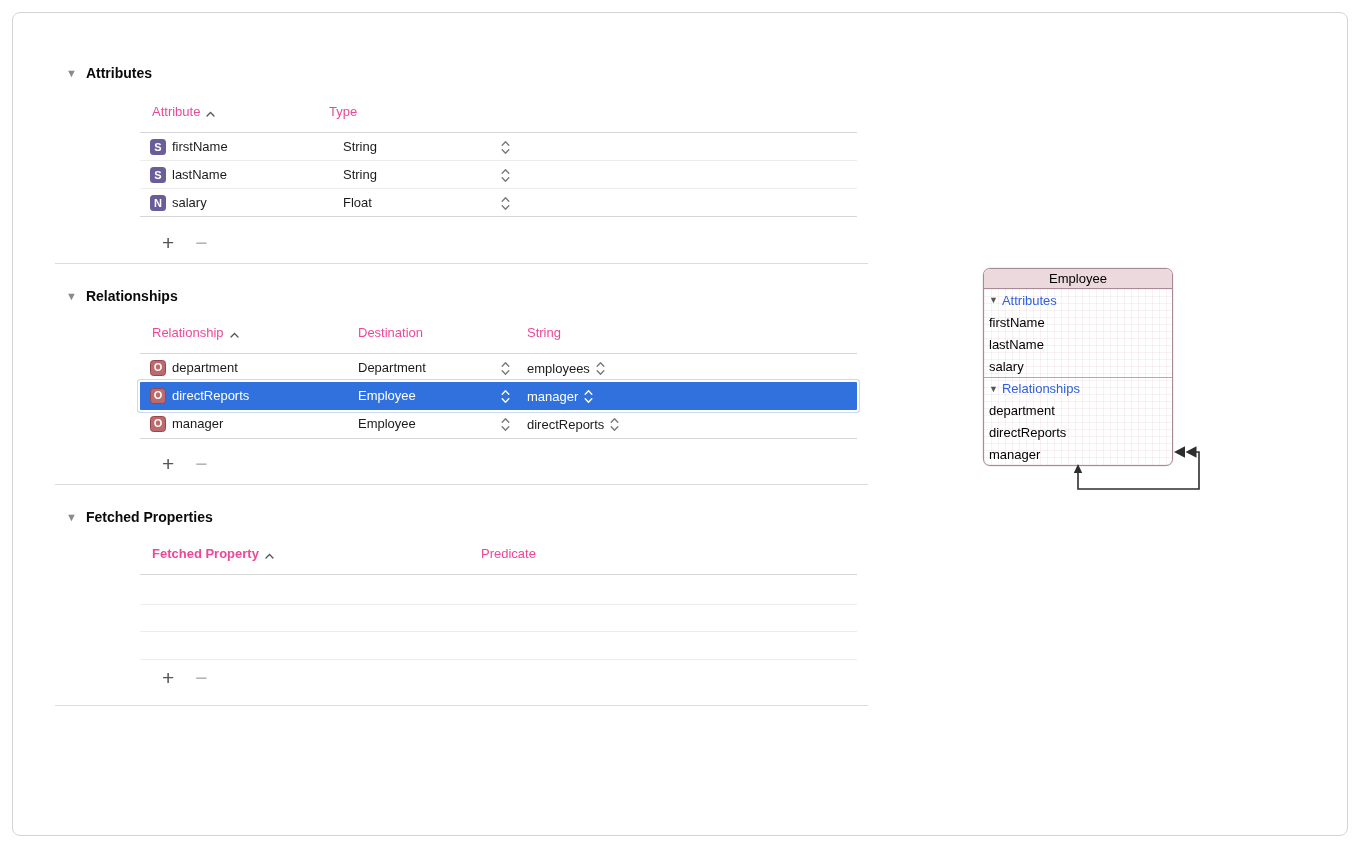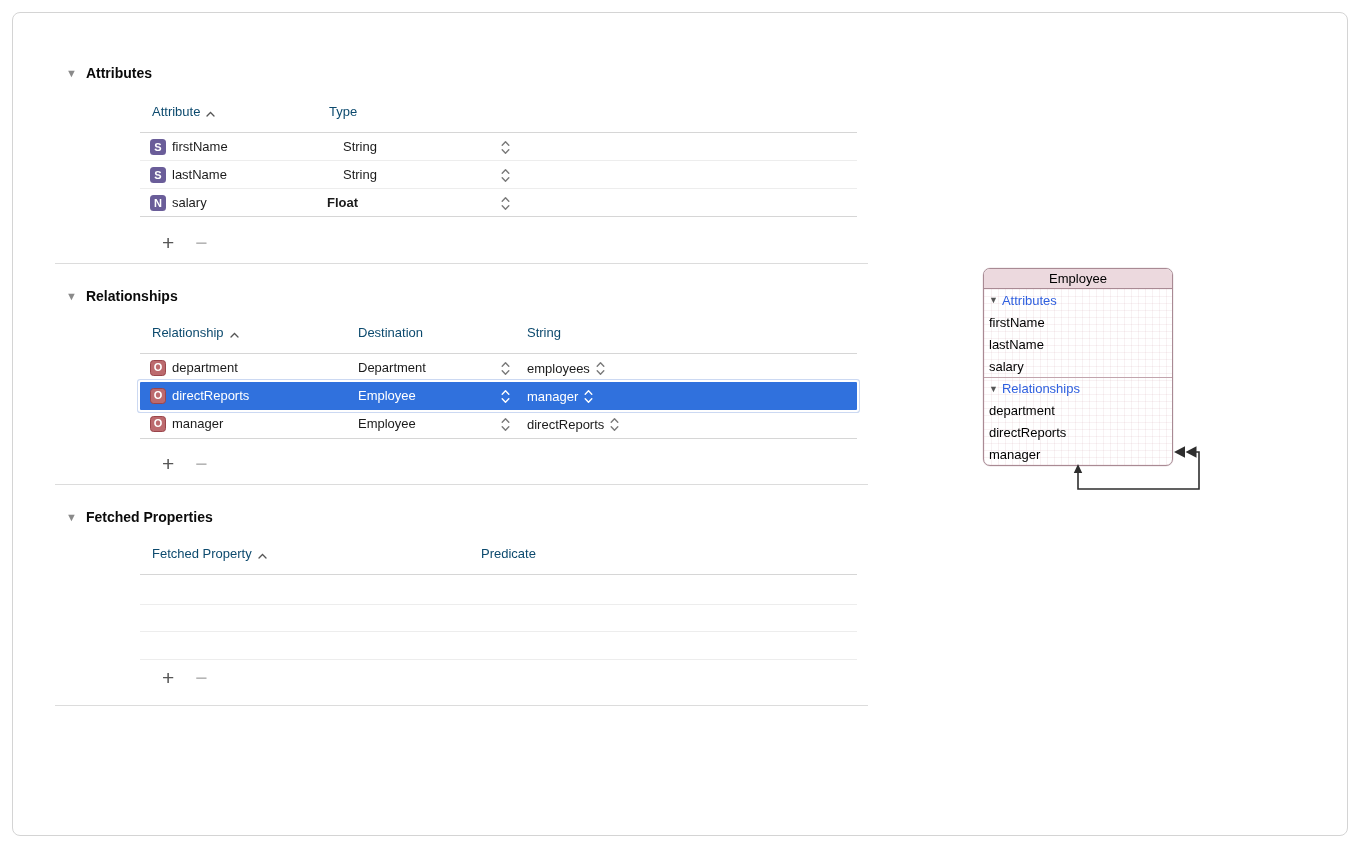--- a/index.html
+++ b/index.html
@@ -9,21 +9,21 @@
   .frame { position:absolute; left:12px; top:12px; width:1336px; height:824px;
     border:1px solid #d4d4d4; border-radius:8px; background:#fff; }
 
   
   .sec-head { position:absolute; display:flex; align-items:center; gap:9px; height:18px; }
   .disc-tri { color:#8a8a8a; font-size:11px; line-height:18px; cursor:default; }
   .sec-title { font-size:14px; font-weight:bold; color:#0a0a0a; }
 
   
   .thead-label { position:absolute; display:flex; align-items:flex-start; gap:6px;
-    color:#0c4a6e; font-size:13px; height:16px; }
+    color:#ec4899; font-size:13px; height:16px; }
   .thead-label .sort-caret { margin-top:7px; }
   .tline { position:absolute; left:140px; width:717px; height:1px; }
   .tline.dark { background:#d6d6d6; }
   .tline.light { background:#ededed; }
   .hline { position:absolute; left:55px; width:813px; height:1px; background:#dcdcdc; }
 
   .row { position:absolute; left:140px; width:717px; height:28px; font-size:13px; }
   .row .cell { position:absolute; top:0; line-height:28px; white-space:nowrap; }
   .row.selected { background:#3071dd; color:#fff; border-radius:1px;
     box-shadow:0 0 0 2px #fff, 0 0 0 3px #ccd9f2; }
@@ -99,21 +99,21 @@
   <span class="cell" style="left:32px;">lastName</span>
   <span class="cell" style="left:203px;">String</span>
   <svg class="stepper" style="left:361px;" width="9" height="15" viewBox="0 0 9 15">
       <path d="M1.2 5.2 L4.5 1.8 L7.8 5.2 M1.2 9.8 L4.5 13.2 L7.8 9.8" stroke="#7a7a7a" stroke-width="1.4" fill="none" stroke-linecap="round" stroke-linejoin="round"></path>
     </svg>
 </div>
 <div class="tline light" style="top:188px;"></div>
 <div class="row" style="top:189px;">
   <span class="badge purple">N</span>
   <span class="cell" style="left:32px;">salary</span>
-  <span class="cell" style="left:187px;font-weight:bold;">Float</span>
+  <span class="cell" style="left:203px;">Float</span>
   <svg class="stepper" style="left:361px;" width="9" height="15" viewBox="0 0 9 15">
       <path d="M1.2 5.2 L4.5 1.8 L7.8 5.2 M1.2 9.8 L4.5 13.2 L7.8 9.8" stroke="#7a7a7a" stroke-width="1.4" fill="none" stroke-linecap="round" stroke-linejoin="round"></path>
     </svg>
 </div>
 <div class="tline dark" style="top:216px;"></div>
 
 <div class="pm" style="left:162px; top:231px;">
   <span class="plus">+</span>
   <span class="minus">−</span>
 </div>
@@ -188,21 +188,21 @@
   <span class="minus">−</span>
 </div>
 
 <div class="hline" style="top:484px;"></div>
 
 <div class="sec-head" style="left:66px; top:508px;">
   <span class="disc-tri">▼</span>
   <span class="sec-title">Fetched Properties</span>
 </div>
 
-<div class="thead-label" style="left:152px; top:546px;">
+<div class="thead-label" style="left:152px; top:546px;font-weight:bold;">
   <span>Fetched Property</span>
   <svg class="sort-caret" width="9" height="6" viewBox="0 0 9 6">
       <path d="M1 5 L4.5 1.5 L8 5" stroke="#555" stroke-width="1.3" fill="none" stroke-linecap="round"></path>
     </svg>
 </div>
 <div class="thead-label" style="left:481px; top:546px;">
   <span>Predicate</span>
 </div>
 <div class="tline dark" style="top:574px;"></div>
 <div class="tline light" style="top:604px;"></div>

